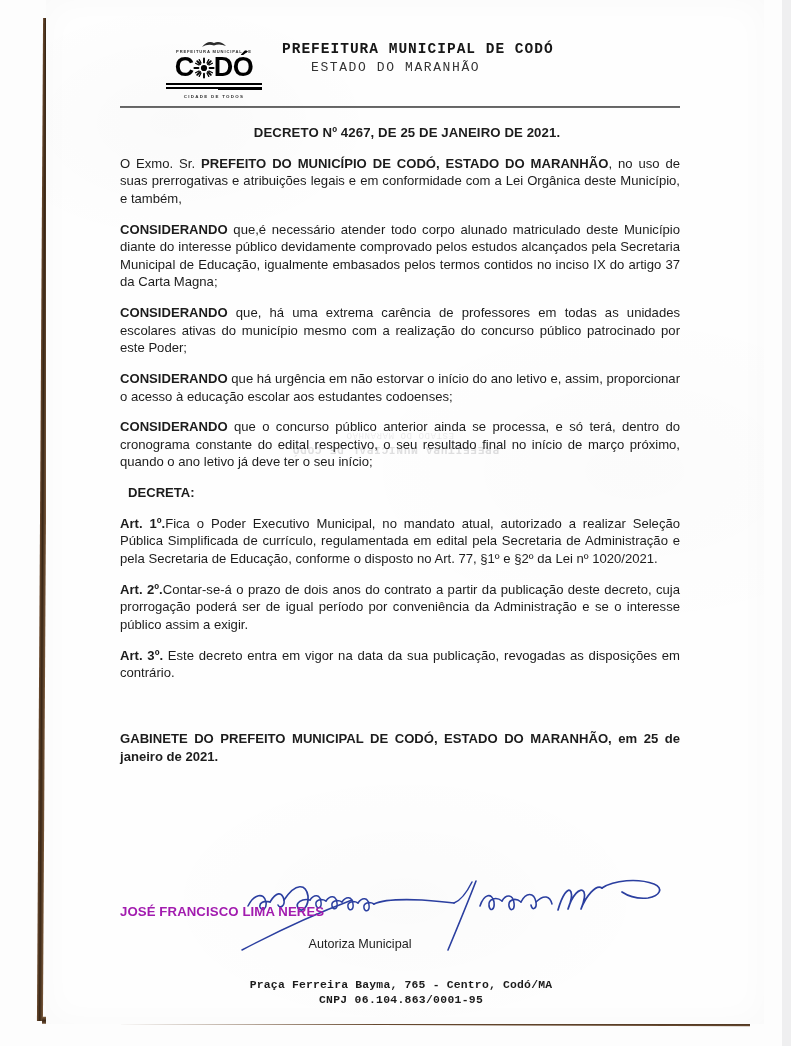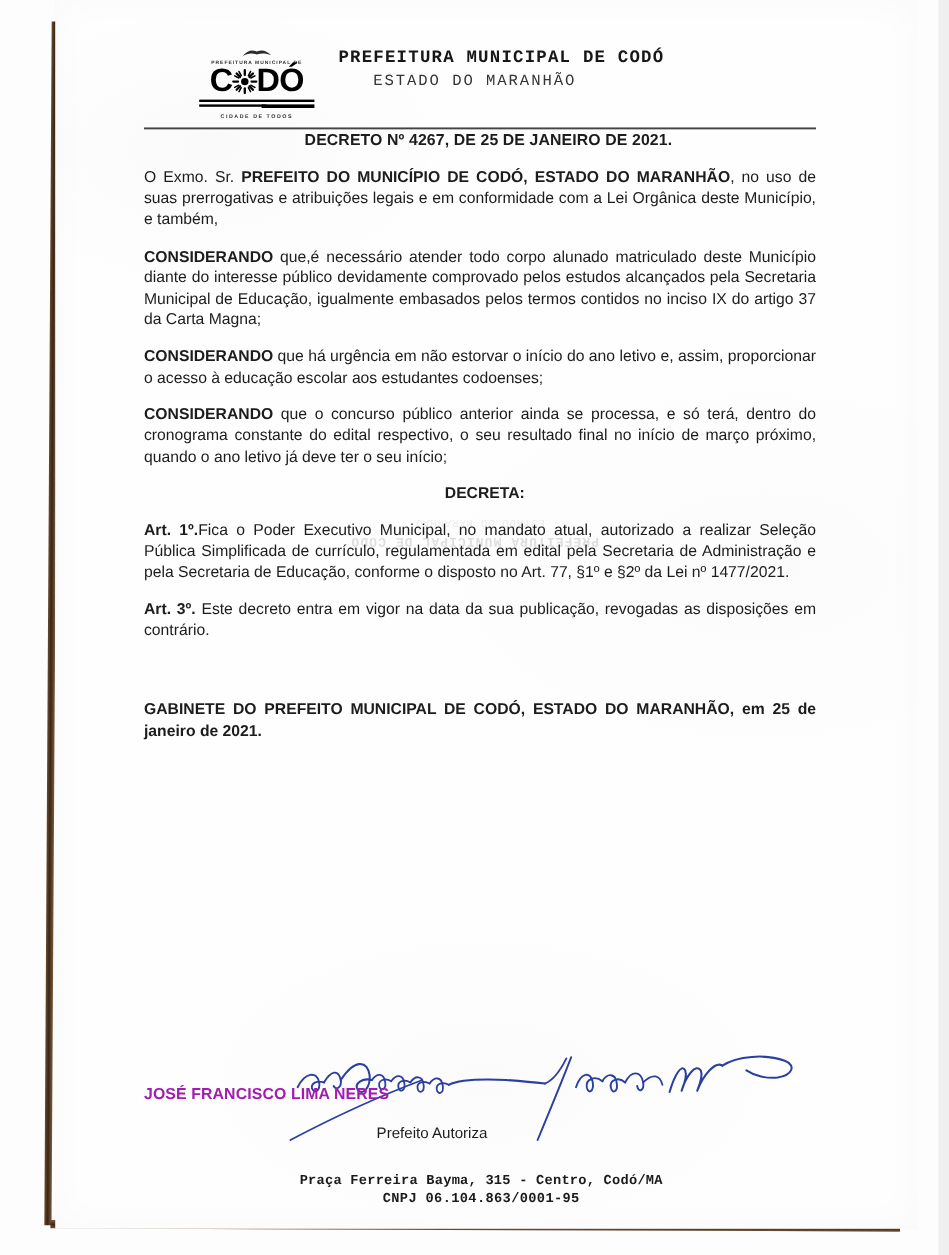--- a/index.html
+++ b/index.html
@@ -220,21 +220,21 @@
     top: 106px;
     left: 0;
     width: 560px;
     height: 2.4px;
     background: linear-gradient(180deg, #8d8d8d 0%, #3c3c3c 50%, #9a9a9a 100%);
   }
 
   
   .doc-body {
     position: absolute;
-    top: 104px;
+    top: 120px;
     left: 0;
     width: 560px;
     color: #1c1c1c;
     font-size: 13.1px;
     line-height: 17.6px;
   }
 
   .decree-title {
     text-align: center;
     font-weight: bold;
@@ -255,21 +255,21 @@
     color: #232323;
   }
 
   .para {
     text-align: justify;
     text-justify: inter-word;
   }
   .para b { font-weight: bold; }
 
   .decreta {
-    text-align: center;
+    text-align: left;
     font-weight: bold;
     padding-left: 8px;
     font-size: 13.1px;
   }
 
   .gabinete {
     margin-top: 48px;
     font-weight: bold;
     text-align: justify;
     font-size: 13.1px;
@@ -409,35 +409,41 @@
 
 
         <p class="para">
           <span>O Exmo. Sr. </span><b>PREFEITO DO MUNICÍPIO DE CODÓ, ESTADO DO MARANHÃO</b><span>, no uso de suas prerrogativas e atribuições legais e em conformidade com a Lei Orgânica deste Município, e também,</span>
         </p>
 
         <p class="para">
           <b>CONSIDERANDO</b><span> que,é necessário atender todo corpo alunado matriculado deste Município diante do interesse público devidamente comprovado pelos estudos alcançados pela Secretaria Municipal de Educação, igualmente embasados pelos termos contidos no inciso IX do artigo 37 da Carta Magna;</span>
         </p>
 
+        <p class="para">
+          <b>CONSIDERANDO</b><span> que, há uma extrema carência de professores em todas as unidades escolares ativas do município mesmo com a realização do concurso público patrocinado por este Poder;</span>
+        </p>
 
         <p class="para">
           <b>CONSIDERANDO</b><span> que há urgência em não estorvar o início do ano letivo e, assim, proporcionar o acesso à educação escolar aos estudantes codoenses;</span>
         </p>
 
         <p class="para">
           <b>CONSIDERANDO</b><span> que o concurso público anterior ainda se processa, e só terá, dentro do cronograma constante do edital respectivo, o seu resultado final no início de março próximo, quando o ano letivo já deve ter o seu início;</span>
         </p>
 
         <div class="decreta">DECRETA:</div>
 
         <p class="para">
-          <b>Art. 1º.</b><span>Fica o Poder Executivo Municipal, no mandato atual, autorizado a realizar Seleção Pública Simplificada de currículo, regulamentada em edital pela Secretaria de Administração e pela Secretaria de Educação, conforme o disposto no Art. 77, §1º e §2º da Lei nº 1477/2021.</span>
-        </p>
-
+          <b>Art. 1º.</b><span>Fica o Poder Executivo Municipal, no mandato atual, autorizado a realizar Seleção Pública Simplificada de currículo, regulamentada em edital pela Secretaria de Administração e pela Secretaria de Educação, conforme o disposto no Art. 77, §1º e §2º da Lei nº 1020/2021.</span>
+        </p>
+
+        <p class="para">
+          <b>Art. 2º.</b><span>Contar-se-á o prazo de dois anos do contrato a partir da publicação deste decreto, cuja prorrogação poderá ser de igual período por conveniência da Administração e se o interesse público assim a exigir.</span>
+        </p>
 
         <p class="para">
           <b>Art. 3º.</b><span> Este decreto entra em vigor na data da sua publicação, revogadas as disposições em contrário.</span>
         </p>
 
         <div class="gabinete">
           <span>GABINETE DO PREFEITO MUNICIPAL DE CODÓ, ESTADO DO MARANHÃO,</span>
           <span>em 25 de janeiro de 2021.</span>
         </div>
 
@@ -462,23 +468,23 @@
               <path d="M262 23 C266 16, 273 16, 274 25 C275 32, 270 34, 269 28 C268 22, 275 19, 281 24" stroke-width="1.6"></path>
               <path d="M281 24 C286 14, 294 14, 296 24 C297 31, 292 33, 291 27" stroke-width="1.6"></path>
               <path d="M296 24 C304 16, 310 18, 312 26" stroke-width="1.5"></path>
               <path d="M318 32 C322 18, 328 8, 331 14 C333 19, 330 26, 328 31 C332 18, 340 8, 344 14
                        C346 19, 343 26, 341 31 C346 18, 356 6, 362 10" stroke-width="1.7"></path>
               <path d="M362 10 C374 2, 398 0, 414 6 C424 10, 420 18, 408 20 C398 21, 388 18, 382 14" stroke-width="1.7"></path>
             </g>
           </svg>
         </div>
         <div class="sig-name">JOSÉ FRANCISCO LIMA NERES</div>
-        <div class="sig-role">Prefeito Autoriza</div>
+        <div class="sig-role">Autoriza Municipal</div>
       </div>
 
       <div class="footer">
-        <div class="f1">Praça Ferreira Bayma, 315 - Centro, Codó/MA</div>
+        <div class="f1">Praça Ferreira Bayma, 765 - Centro, Codó/MA</div>
         <div class="f2">CNPJ 06.104.863/0001-95</div>
       </div>
 
     </div>
   </div>
 </div>
 
 </body></html>

